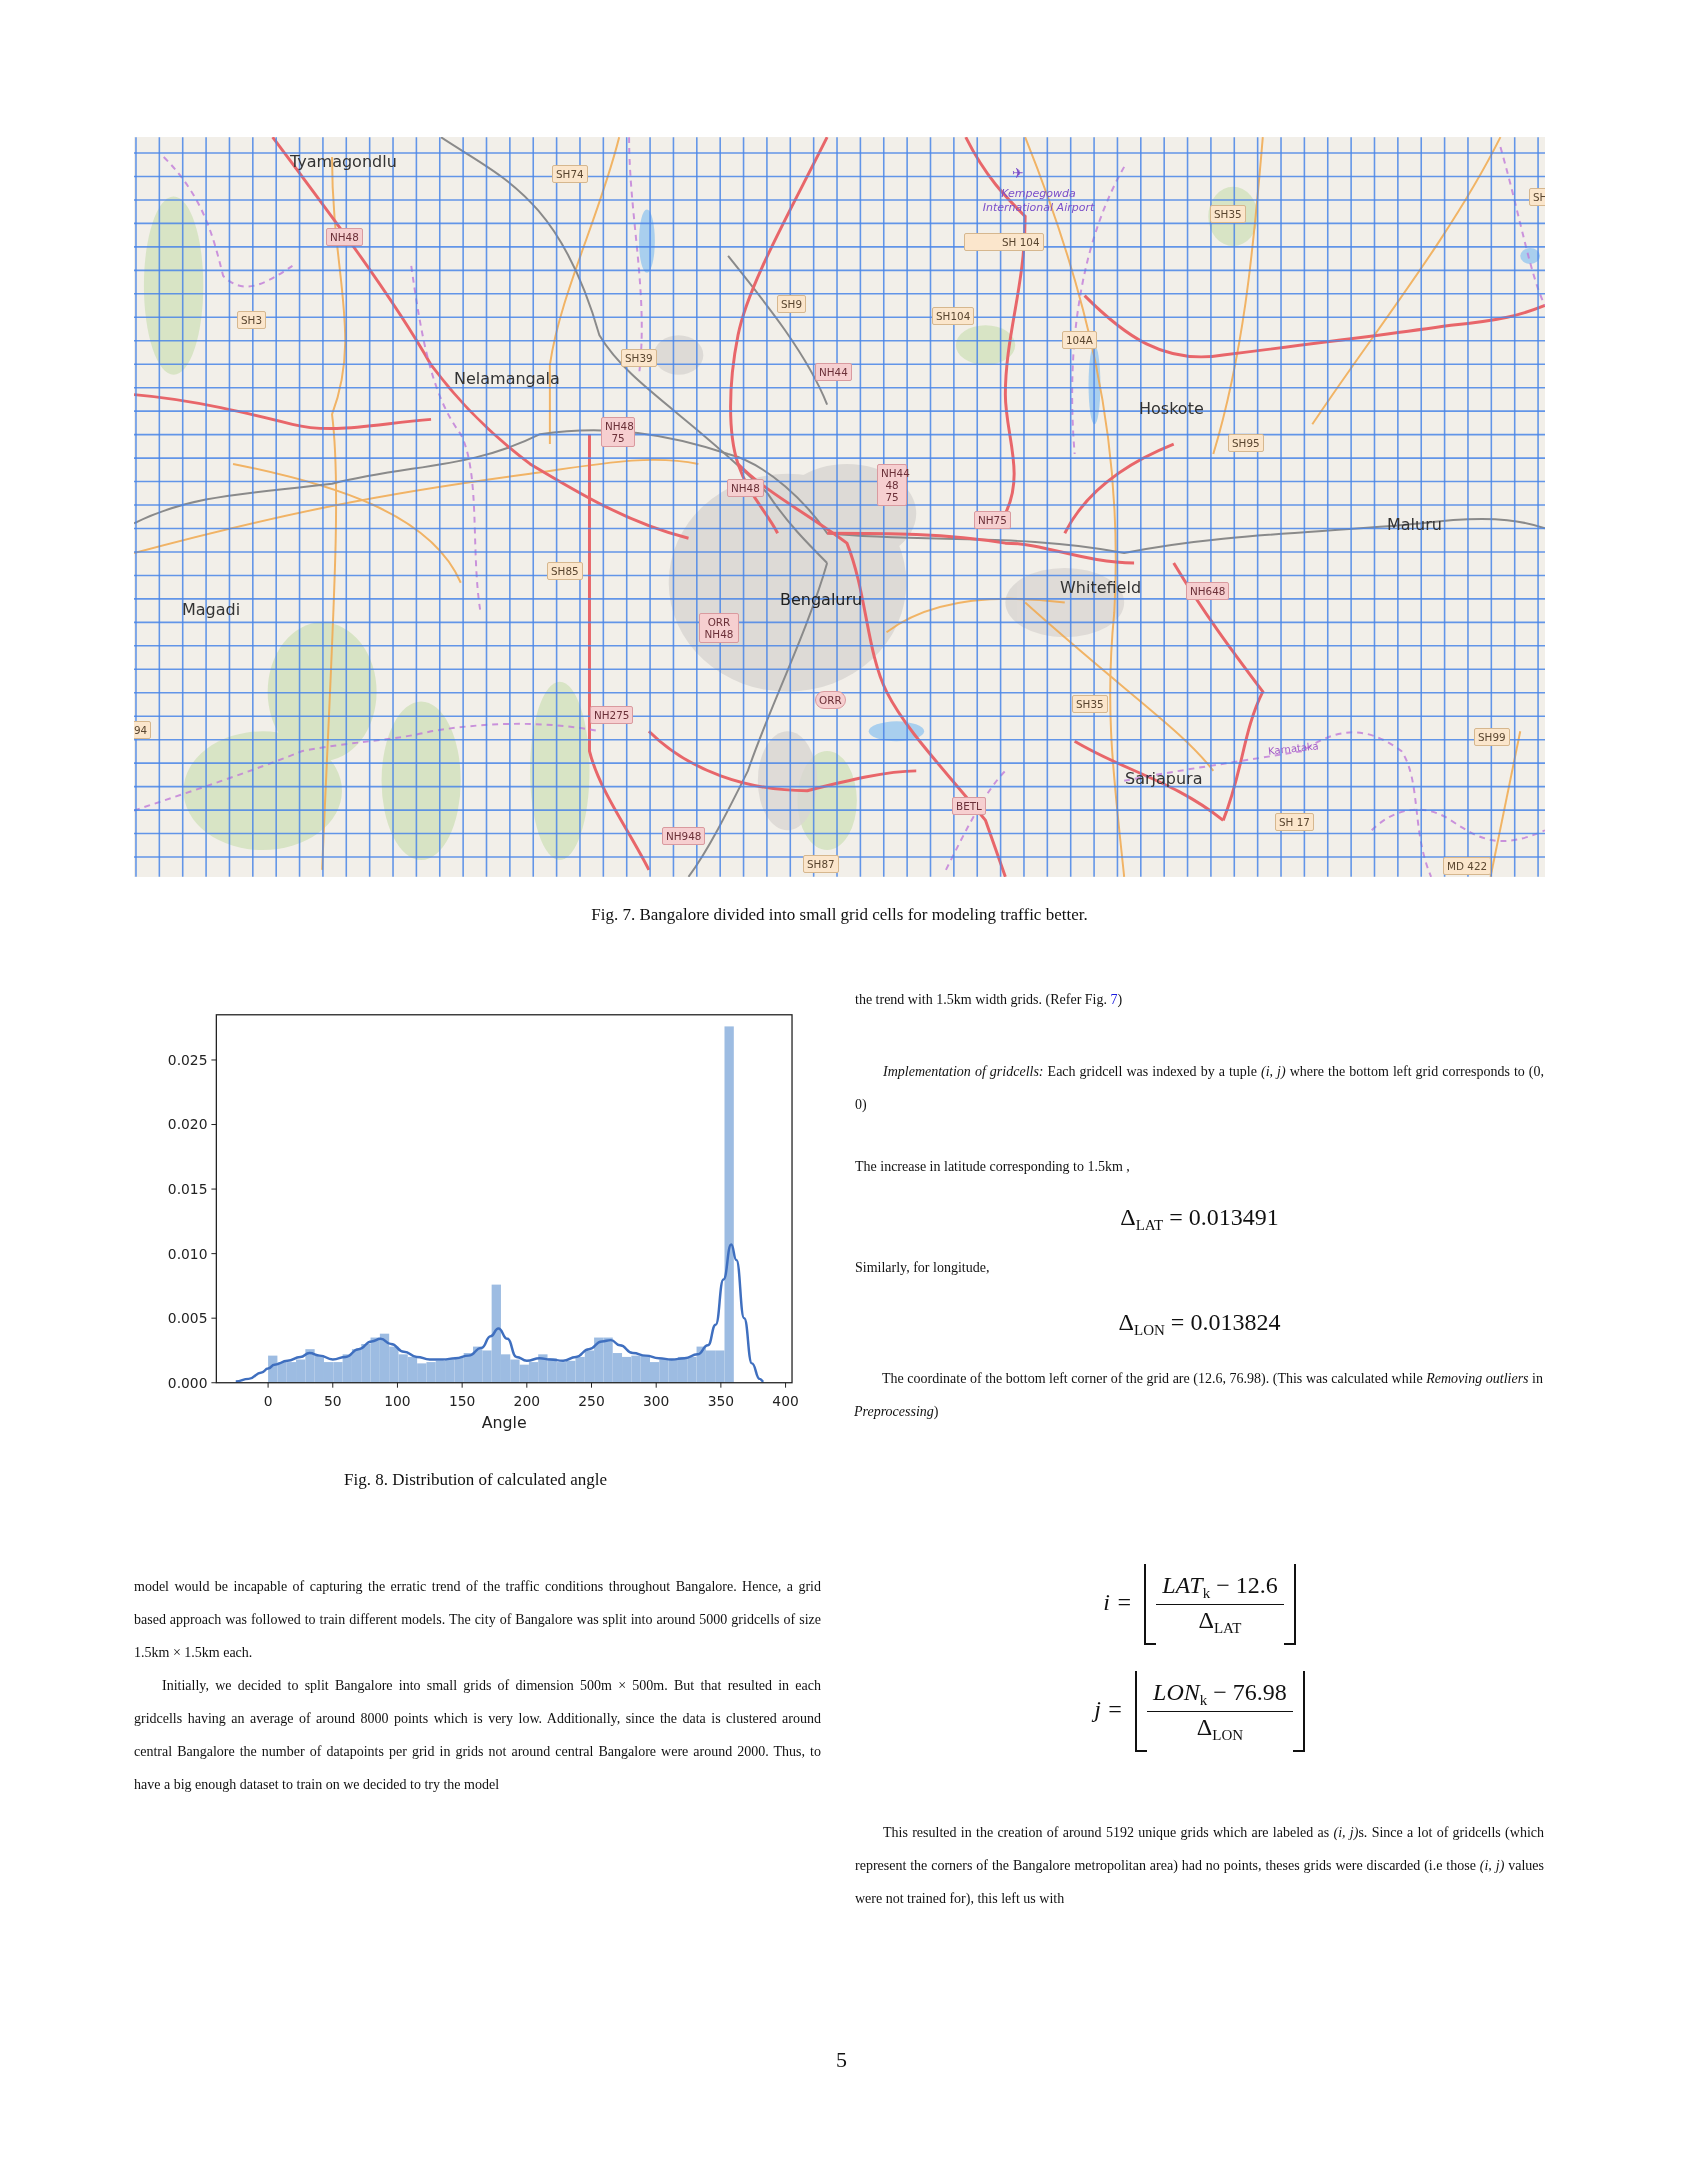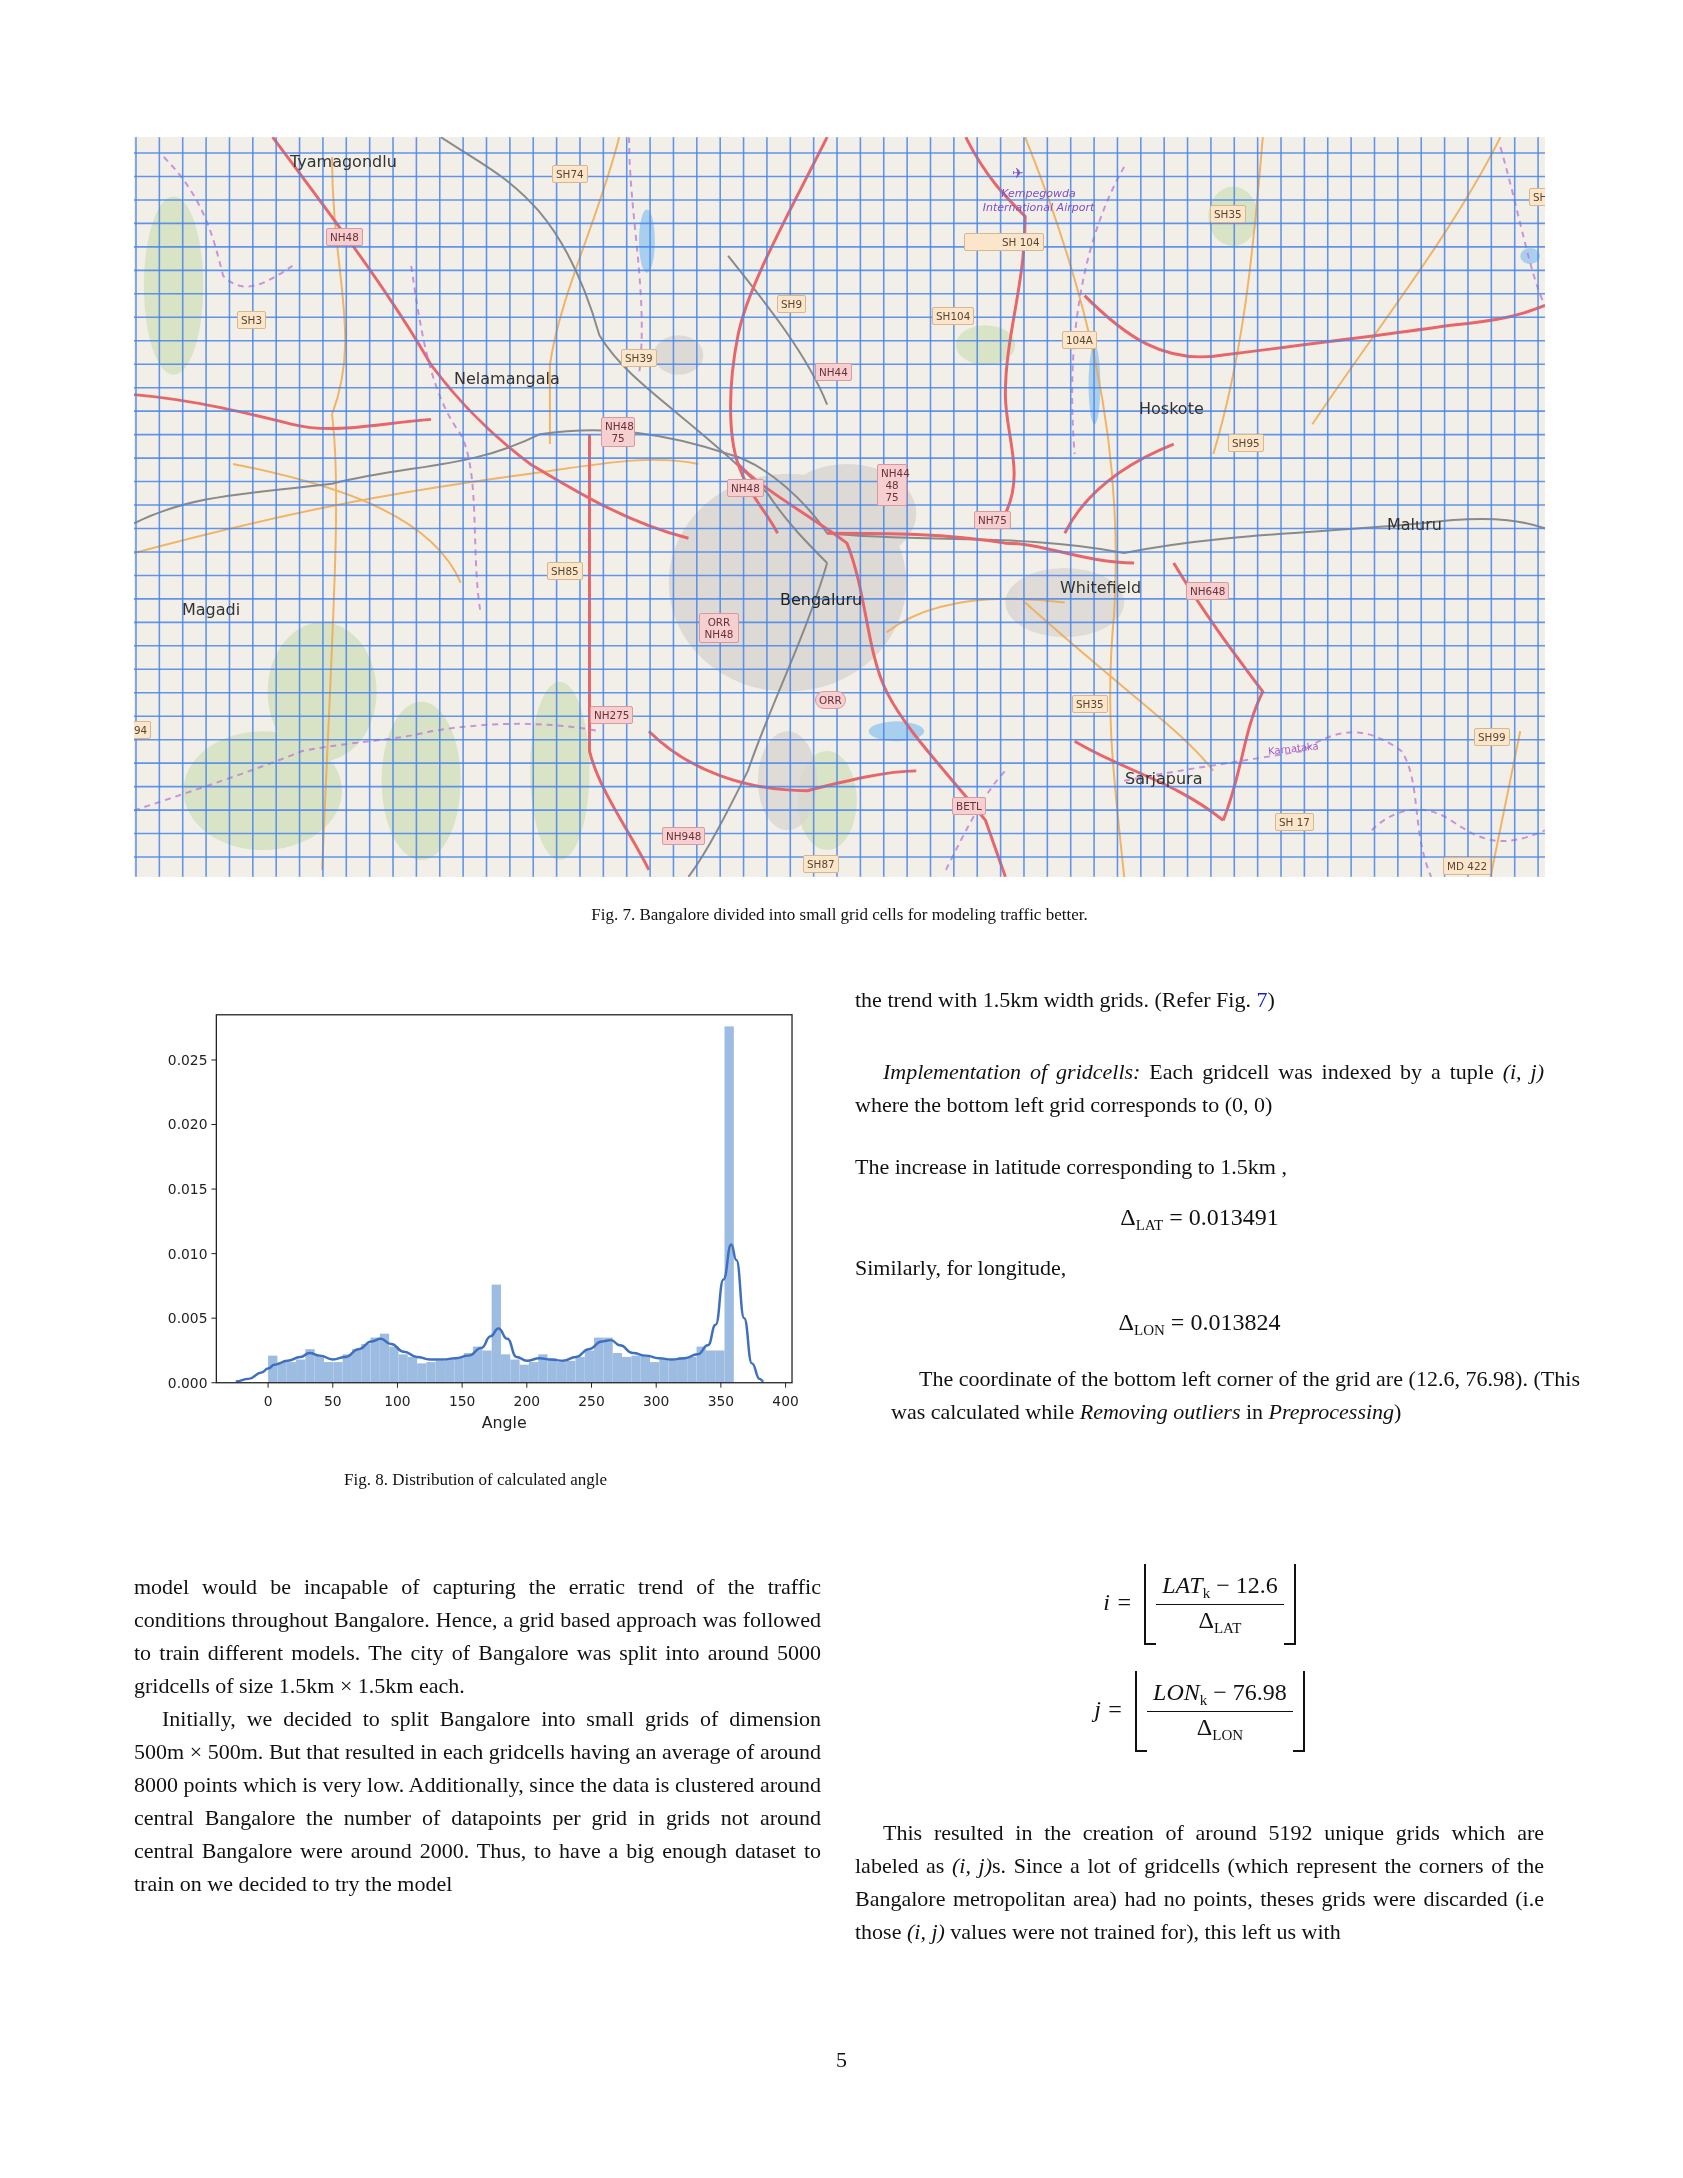--- a/index.html
+++ b/index.html
@@ -8,21 +8,21 @@
   
   #map { position:absolute; left:134px; top:137px; width:1411px; height:740px; background:#f2efe9; overflow:hidden; }
   #map svg { position:absolute; left:0; top:0; }
   .maplabel { position:absolute; font-family:"DejaVu Sans", sans-serif; font-size:16px; color:#333; white-space:nowrap; }
   .shield { position:absolute; font-family:"DejaVu Sans", sans-serif; font-size:10.4px; line-height:12px; padding:2px 3px; border-radius:2px; text-align:center; white-space:nowrap; }
   .shield.sh { background:#fbe6cc; border:1px solid #d6b78e; color:#5a4630; }
   .shield.nh { background:#f6cfd0; border:1px solid #d99a9f; color:#6b3038; }
   .city-big { font-size:16px; color:#222;margin-top:32px; }
   .airport { color:#7b4fc9; font-style:italic; font-size:11px; text-align:center; line-height:14px; }
   .caption { position:absolute; font-size:17px; text-align:center; }
-  .body-text { position:absolute; font-size:22px; line-height:33px; text-align:justify; }
+  .body-text { position:absolute; font-size:14px; line-height:33px; text-align:justify; }
   .body-text p { margin:0; }
   .indent { text-indent:28px; }
   .math { font-family:"Liberation Serif", serif; font-style:italic; }
   .eq { position:absolute; font-size:24px; text-align:center; white-space:nowrap; }
   .sub { font-size:15px; font-style:normal; vertical-align:-5px; }
   .frac { display:inline-block; vertical-align:middle; text-align:center; }
   .frac .num { display:block; border-bottom:1.5px solid #111; padding:0 6px 2px 6px; }
   .frac .den { display:block; padding-top:2px; }
   .floor { display:inline-block; vertical-align:middle; height:79px; width:10px; border-bottom:2px solid #111; }
   .floor.l { border-left:2px solid #111; margin-left:6px; }
@@ -367,21 +367,21 @@
 </div>
 
 <div class="body-text" style="left:855px;top:1251px;width:689px;">
   <p>Similarly, for longitude,</p>
 </div>
 
 <div class="eq" style="left:855px;width:689px;top:1309px;">
   <span>Δ</span><span class="sub">LON</span>&nbsp;<span>= 0.013824</span>
 </div>
 
-<div class="body-text" style="left:891px;top:1362px;width:689px;">
+<div class="body-text" style="left:854px;top:1362px;width:689px;">
   <p class="indent"><span>The coordinate of the bottom left corner of the grid are </span><span>(12.6, 76.98)</span><span>. (This was calculated while </span><i>Removing outliers</i><span> in </span><i>Preprocessing</i><span>)</span></p>
 </div>
 
 <div class="eq" style="left:855px;width:689px;top:1564px;">
   <span class="math">i =</span>
   <span class="floor l"></span><span class="frac"><span class="num"><span class="math">LAT</span><span class="sub">k</span><span> − 12.6</span></span><span class="den"><span>Δ</span><span class="sub">LAT</span></span></span><span class="floor r"></span>
 </div>
 
 <div class="eq" style="left:855px;width:689px;top:1671px;">
   <span class="math">j =</span>

